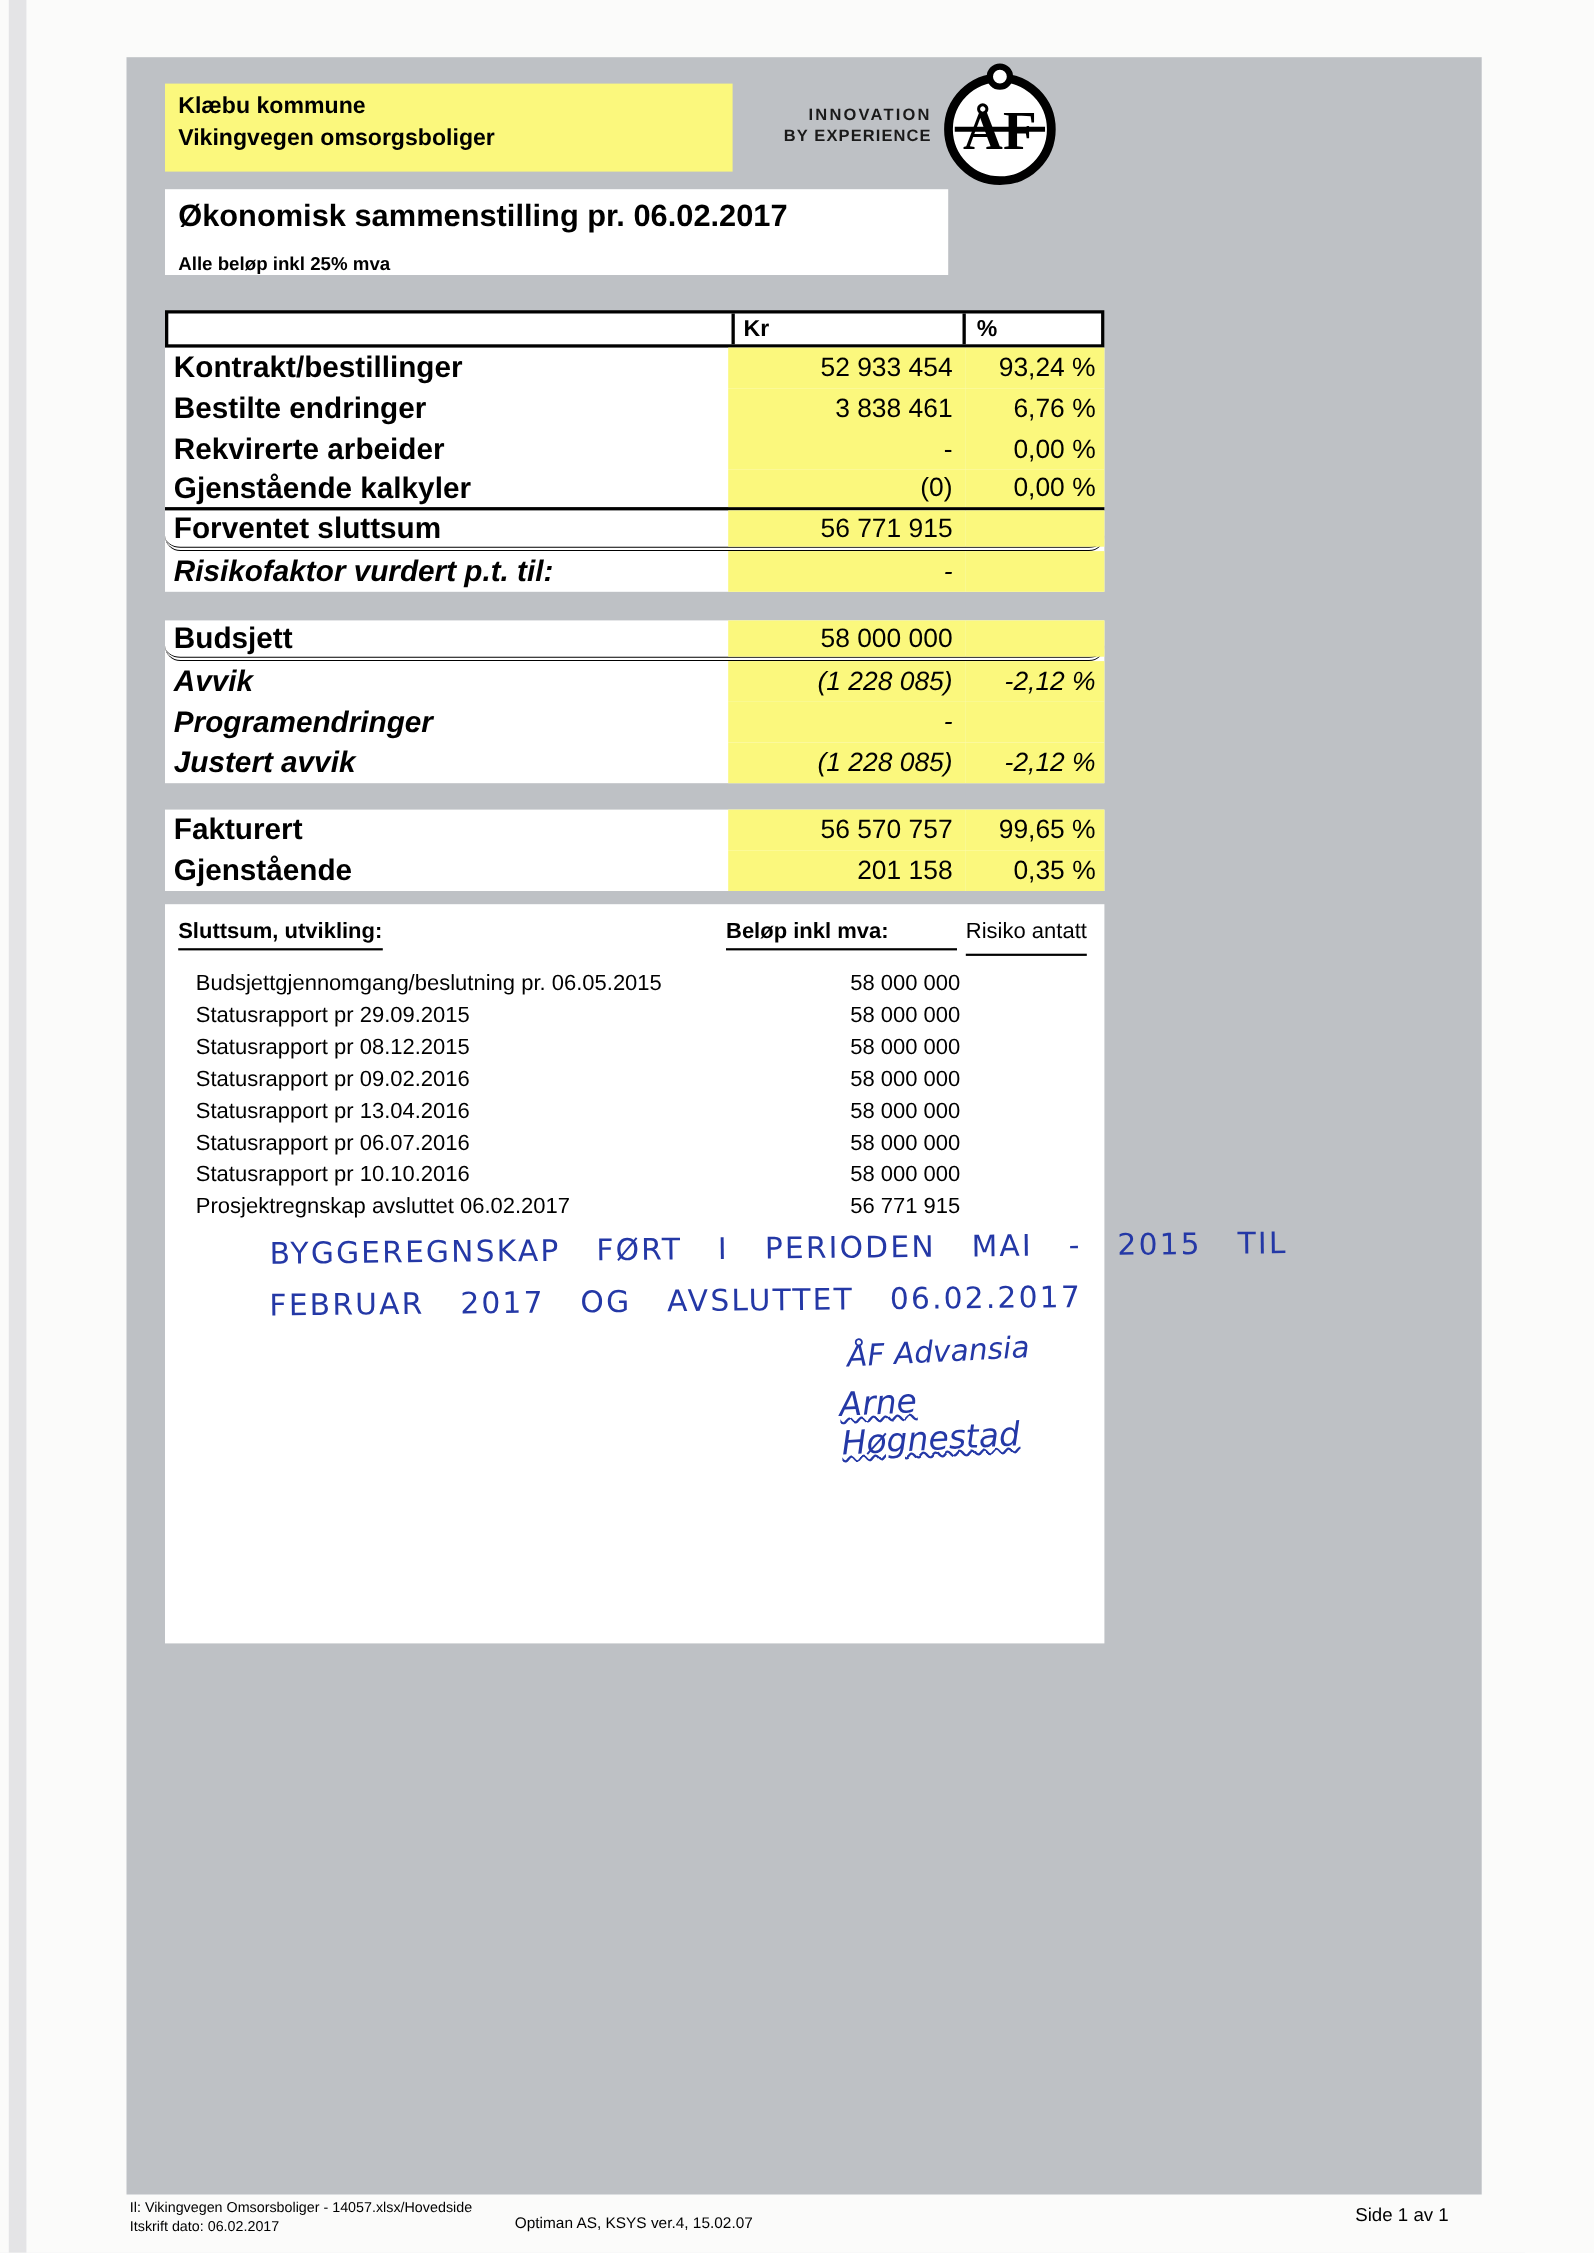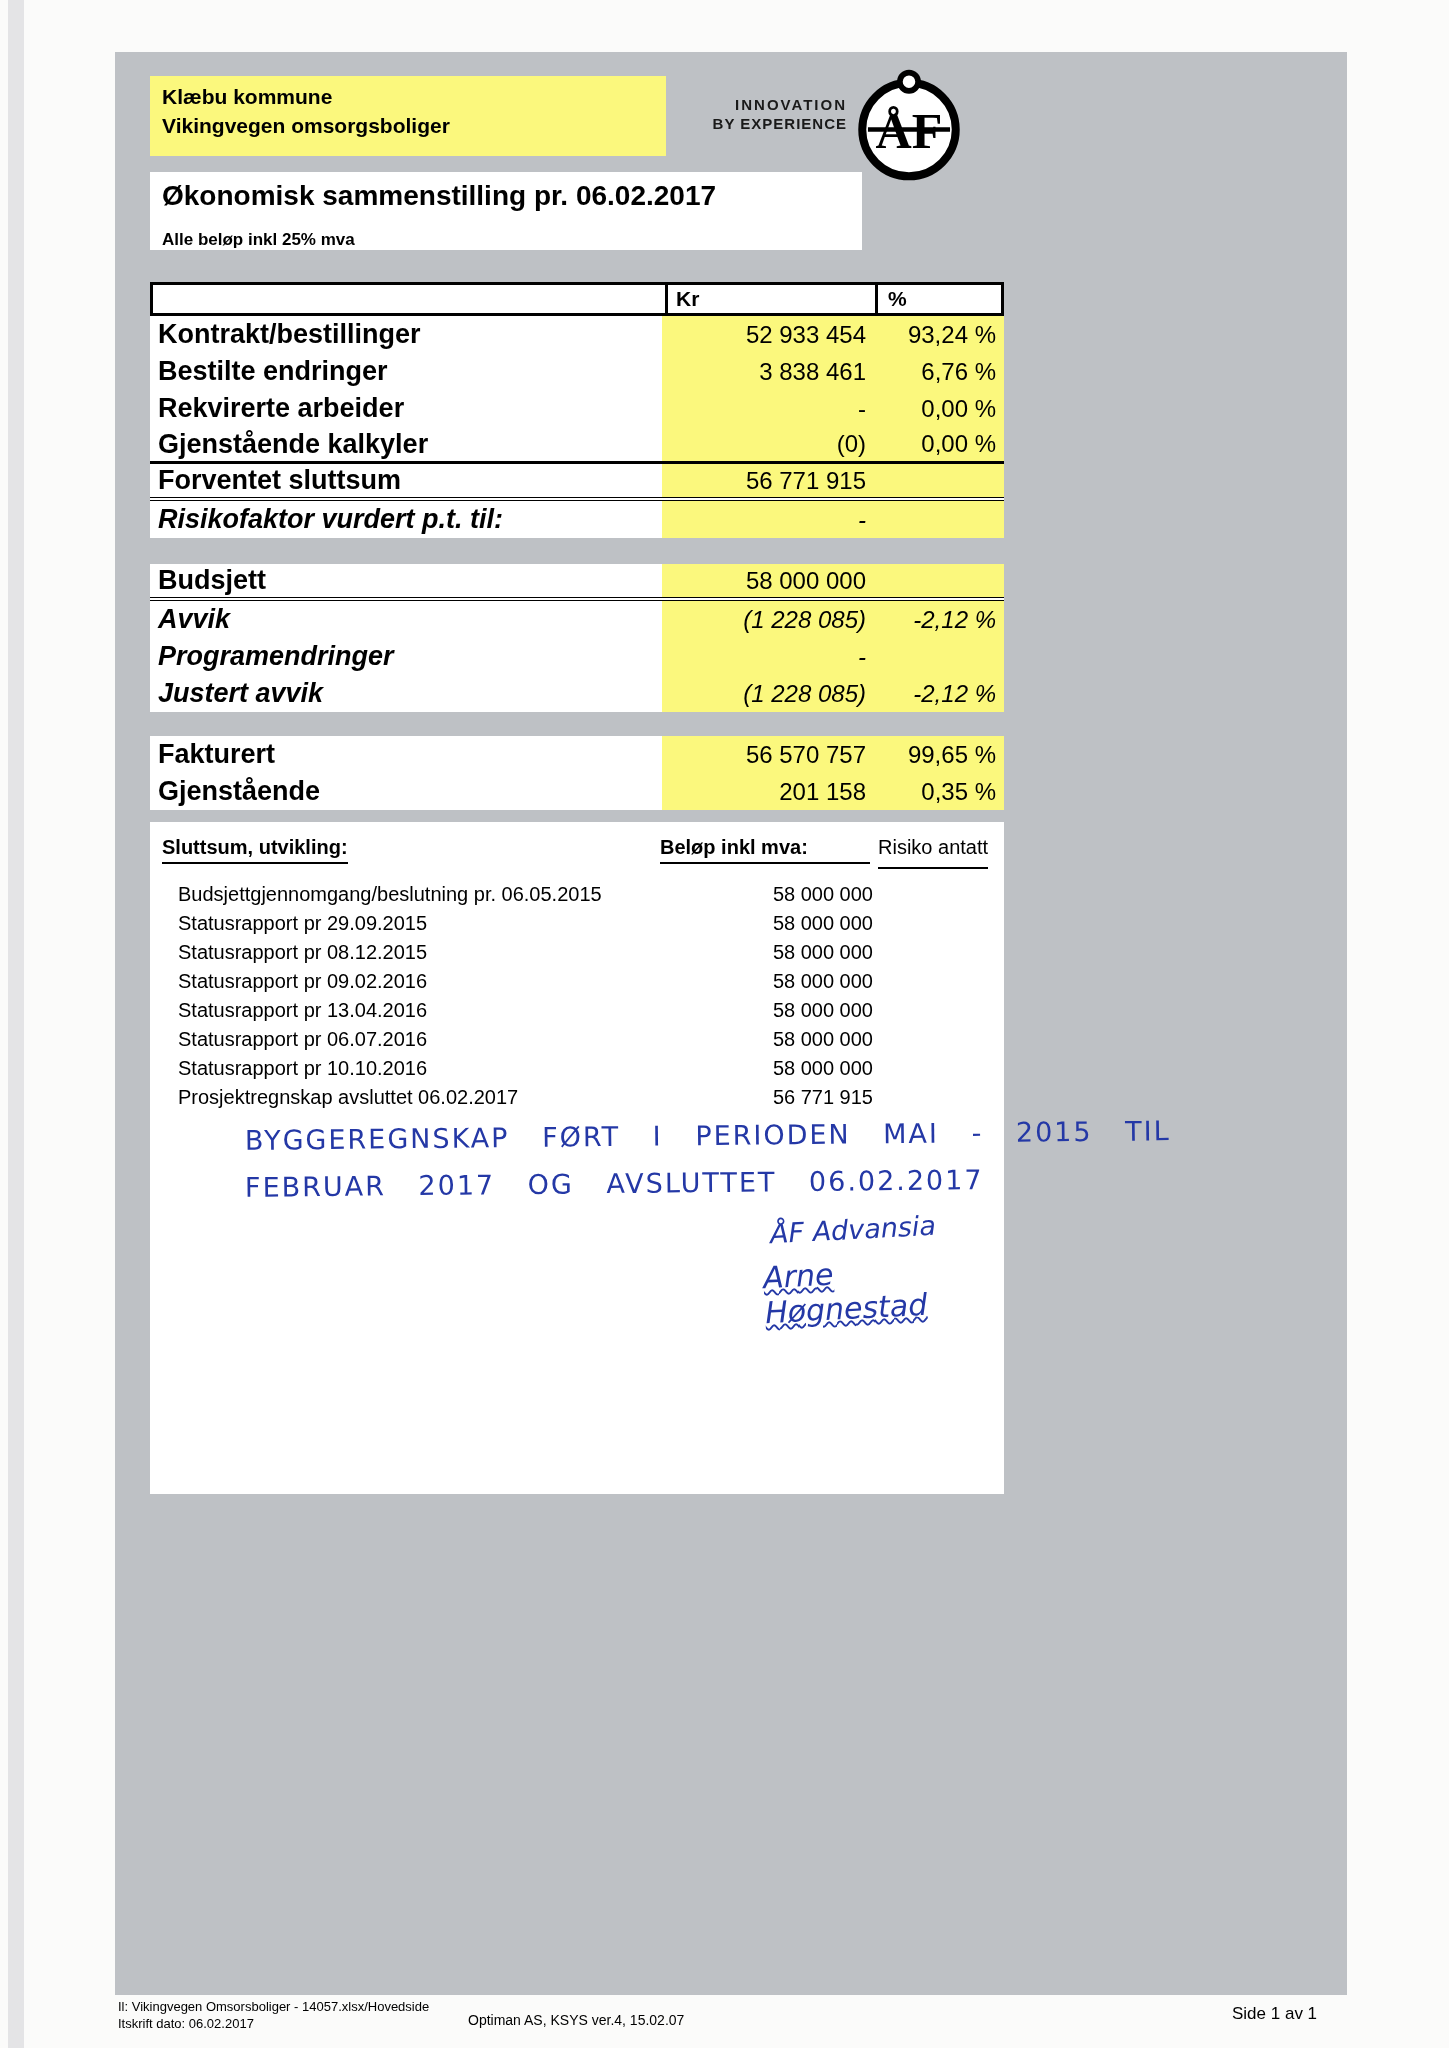--- a/index.html
+++ b/index.html
@@ -12,42 +12,42 @@
   
   .org-box { position: absolute; left: 35px; top: 24px; width: 516px; height: 80px; background: #fbf87d; padding: 6px 0 0 12px; box-sizing: border-box; }
   .org-line { font-weight: bold; font-size: 21px; line-height: 29px; }
 
   
   .brand { position: absolute; left: 540px; top: 44px; width: 192px; text-align: right; }
   .brand1 { font-weight: bold; font-size: 15px; letter-spacing: 2px; color: #1a1a1a; }
   .brand2 { font-weight: bold; font-size: 15px; letter-spacing: 1px; color: #1a1a1a; margin-top: 2px; }
 
   
-  .logo { position: absolute; left: 737px; top: 16px; width: 114px; height: 114px; }
+  .logo { position: absolute; left: 737px; top: 4px; width: 114px; height: 114px; }
   .logo svg { width: 100%; height: 100%; }
 
   
   .title-box { position: absolute; left: 35px; top: 120px; width: 712px; height: 78px; background: #ffffff; padding: 8px 0 0 12px; box-sizing: border-box; }
   .title-main { font-weight: bold; font-size: 28px; }
   .title-sub { font-weight: bold; font-size: 17px; margin-top: 18px; }
 
   
   .tbl { position: absolute; left: 35px; width: 854px; background: #ffffff; }
   .t1 { top: 230px; }
   .t2 { top: 512px; }
   .t3 { top: 684px; }
   .t-head { display: grid; grid-template-columns: 512px 213px 123px; height: 34px; border: 3px solid #000; box-sizing: border-box; align-items: center; }
   .h-kr { border-left: 3px solid #000; border-right: 3px solid #000; height: 100%; display: flex; align-items: center; padding-left: 8px; font-weight: bold; font-size: 21px; box-sizing: border-box; }
   .h-pct { height: 100%; display: flex; align-items: center; padding-left: 10px; font-weight: bold; font-size: 21px; }
   .t-row { display: grid; grid-template-columns: 512px 216px 126px; height: 37px; box-sizing: border-box; }
   .lbl { font-weight: bold; font-size: 27px; padding-left: 8px; display: flex; align-items: center; white-space: nowrap; }
   .kr  { background: #fbf87d; font-size: 24px; display: flex; align-items: center; justify-content: flex-end; padding-right: 12px; }
   .pct { background: #fbf87d; font-size: 24px; display: flex; align-items: center; justify-content: flex-end; padding-right: 8px; }
   .sng { border-bottom: 3px solid #000; }
-  .dbl { border-bottom: 4px double #000; }
+  .dbl { border-bottom: 4px double #000; border-radius: 14px; }
   .ital .lbl, .ital .kr, .ital .pct { font-style: italic; }
 
   
   .hist { position: absolute; left: 35px; top: 770px; width: 854px; height: 672px; background: #ffffff; }
   .hist-head { position: absolute; top: 14px; left: 0; width: 100%; height: 30px; }
   .hh-label  { position: absolute; left: 12px; font-weight: bold; font-size: 20px; border-bottom: 2px solid #000; padding-bottom: 3px; }
   .hh-amount { position: absolute; left: 510px; font-weight: bold; font-size: 20px; border-bottom: 2px solid #000; padding-bottom: 3px; width: 210px; box-sizing: border-box; }
   .hh-risk   { position: absolute; left: 728px; font-size: 20px; border-bottom: 2px solid #000; padding-bottom: 8px; }
   .hist-rows { position: absolute; top: 58px; left: 0; width: 100%; }
   .h-row { display: grid; grid-template-columns: 512px 213px 129px; height: 29px; align-items: center; }

